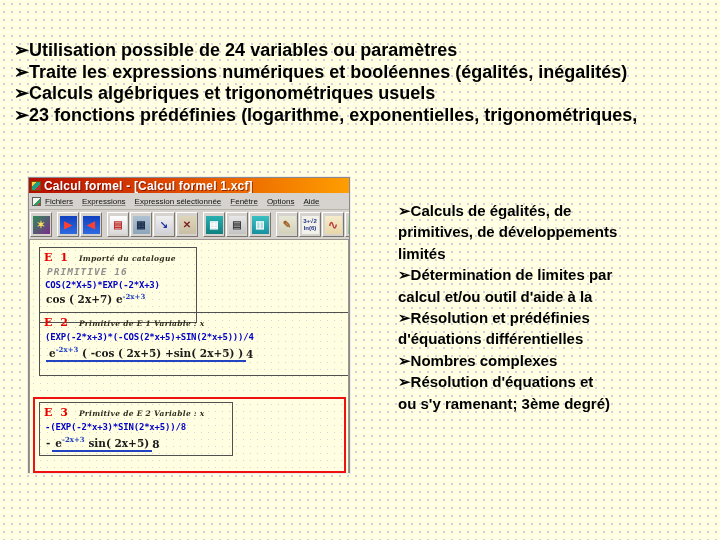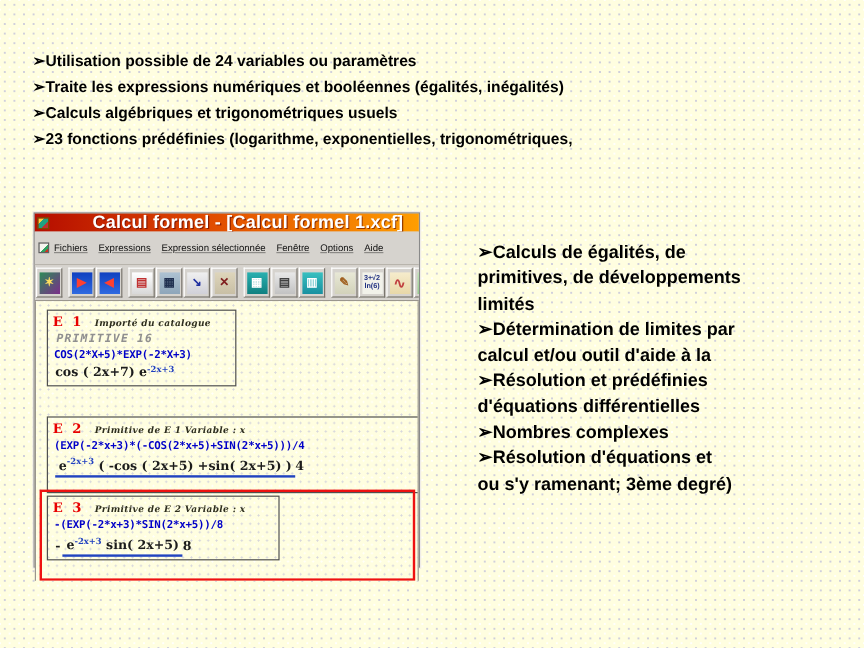--- a/index.html
+++ b/index.html
@@ -10,22 +10,22 @@
     background-color:#fffee0;
     background-image:
       radial-gradient(circle, rgba(150,150,215,0.45) 0.8px, transparent 1.1px),
       radial-gradient(circle, rgba(255,255,255,0.95) 0.8px, transparent 1.1px);
     background-size:8px 8px, 8px 8px;
     background-position:0 0, 4px 4px;
   }
 
   
   .top-block {
-    position:absolute; left:27px; top:40px; width:676px;
-    font-size:13px; font-weight:bold; color:#000; line-height:21.5px;
+    position:absolute; left:14px; top:40px; width:676px;
+    font-size:18px; font-weight:bold; color:#000; line-height:21.5px;
   }
   .right-block {
     position:absolute; left:398px; top:200px; width:315px;
     font-size:15px; font-weight:bold; color:#000; line-height:21.4px;
   }
   .txt-line { white-space:nowrap; }
 
   
   .app-window {
     position:absolute; left:28px; top:177px; width:322px; height:296px;
@@ -36,25 +36,25 @@
     height:15px; display:flex; align-items:center; padding:0 2px;
     background:linear-gradient(to right, #b50d00, #e04a00 45%, #ff9e00);
     overflow:hidden;
   }
   .app-icon {
     width:10px; height:10px; margin-right:3px; flex:0 0 auto;
     background:linear-gradient(135deg,#ffd040 0 30%, #20a080 30% 65%, #c03030 65%);
     border:1px solid #7a4a00;
   }
   .title-text {
-    color:#ffffff; font-size:15px; font-weight:bold; white-space:nowrap;
-    text-shadow:1px 1px 0 rgba(80,0,0,0.6); letter-spacing:0.2px;margin-left:33px;
+    color:#ffffff; font-size:12px; font-weight:bold; white-space:nowrap;
+    text-shadow:1px 1px 0 rgba(80,0,0,0.6); letter-spacing:0.2px;
   }
   .menu-bar {
-    height:28px; background:#d6d3ce; display:flex; align-items:center;
+    height:17px; background:#d6d3ce; display:flex; align-items:center;
     border-bottom:1px solid #b8b4ac; padding-left:2px; overflow:hidden;
   }
   .child-icon {
     width:9px; height:9px; margin:0 4px 0 1px; flex:0 0 auto;
     background:linear-gradient(135deg,#f5f5f0 0 55%, #30a060 55% 80%, #d03020 80%);
     border:1px solid #606060;
   }
   .menu-item {
     font-size:8px; color:#101010; margin-right:9px; white-space:nowrap;
     text-decoration:underline; text-decoration-color:rgba(0,0,0,0.35);
@@ -99,22 +99,22 @@
       radial-gradient(circle, rgba(255,255,255,0.9) 0.7px, transparent 1px);
     background-size:7px 7px, 7px 7px;
     background-position:0 0, 3.5px 3.5px;
     border-left:1px solid #9a968e; border-right:1px solid #9a968e;
   }
 
   .panel {
     position:absolute; border:1px solid #505050; background:transparent;
     padding:3px 4px 2px 4px;
   }
-  .panel-e1 { left:9px;  top:7px;  width:158px; height:64px; }
-  .panel-e2 { left:9px;  top:96px; width:316px; height:64px; }
+  .panel-e1 { left:9px;  top:7px;  width:158px; height:76px; }
+  .panel-e2 { left:9px;  top:72px; width:316px; height:64px; }
   .sel-box  {
     position:absolute; left:3px; top:157px; right:2px; height:76px;
     border:2px solid #ee1111;
   }
   .panel-e3 { left:4px; top:3px; width:194px; height:54px; }
 
   .phead { display:flex; align-items:baseline; }
   .pid   { color:#e80000; font:bold 11px "DejaVu Serif", serif; letter-spacing:2px; }
   .psub  { color:#2e2e1e; font:bold italic 7.5px "DejaVu Serif", serif; margin-left:9px; letter-spacing:0.3px; white-space:nowrap; }
   .pmeta { color:#8f8f8f; font:bold italic 9.5px "DejaVu Sans Mono", monospace; margin:2px 0 0 3px; letter-spacing:1px; }

